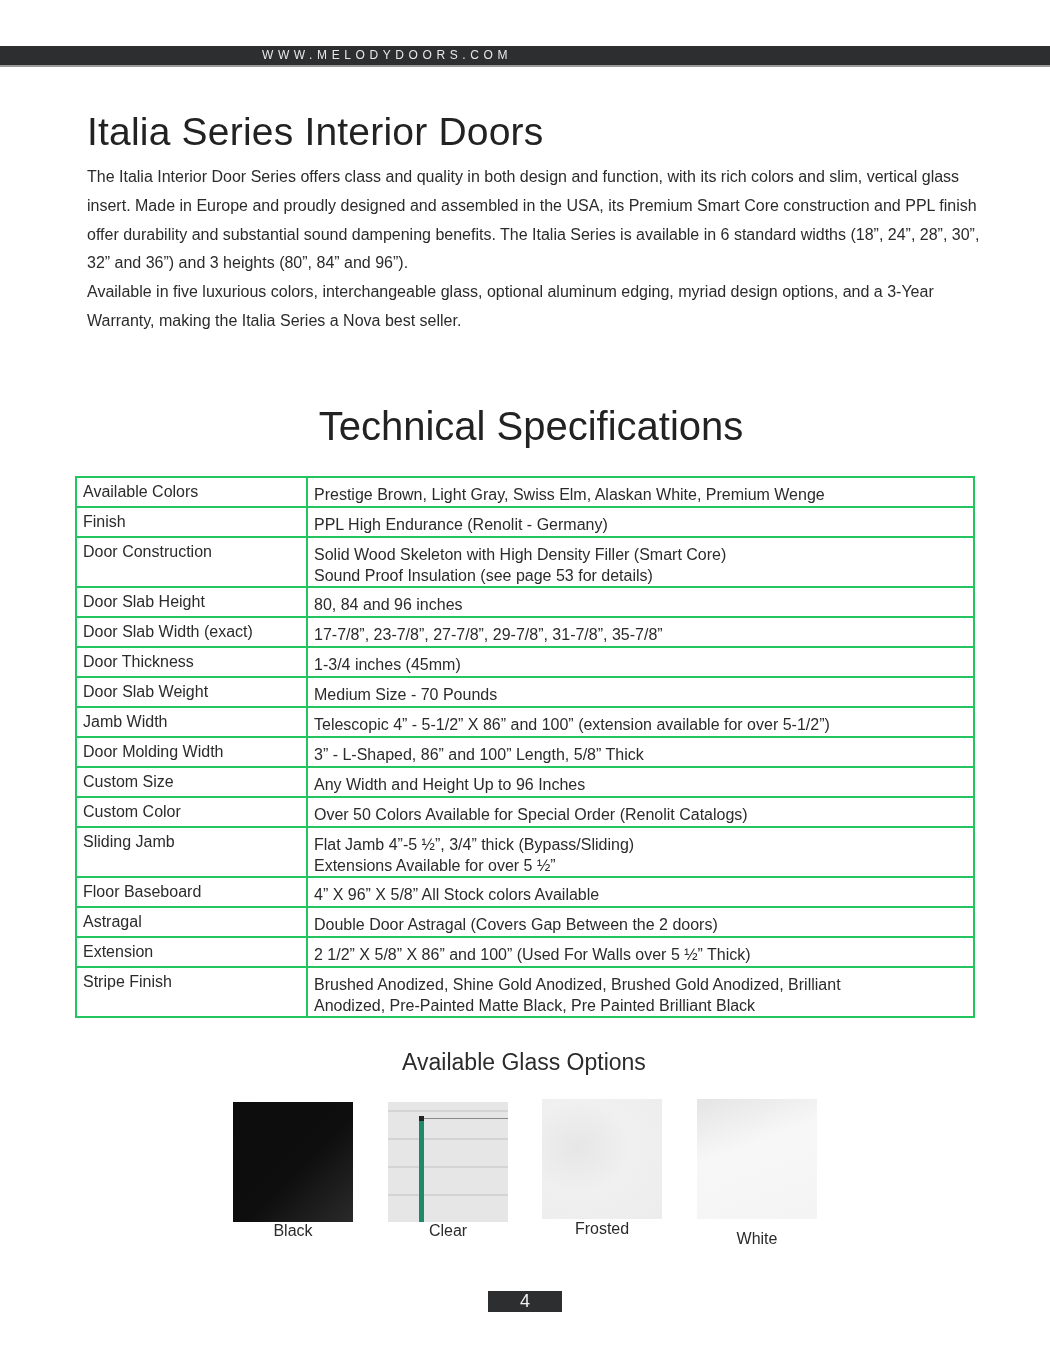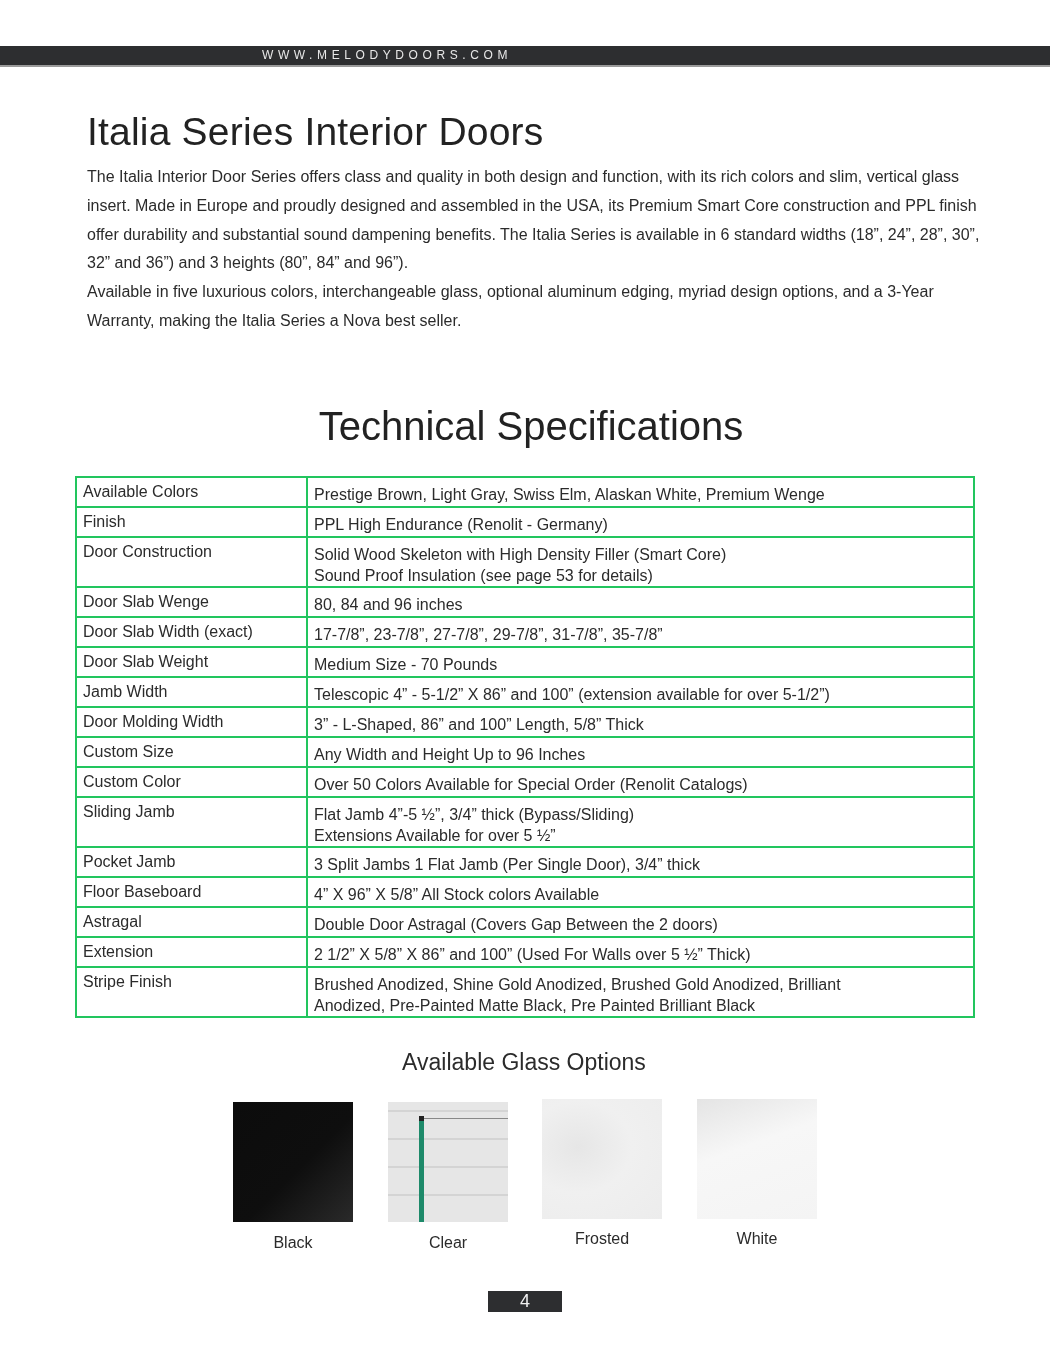--- a/index.html
+++ b/index.html
@@ -40,21 +40,21 @@
     table.specs td.value { padding-top: 6px; }
     table.specs tr.single td { height: 22px; }
     table.specs tr.double td { height: 42px; }
     .glass-heading {
       position: absolute; left: 0; width: 1048px; top: 1049px; margin: 0;
       text-align: center; font-size: 23px; font-weight: normal; color: #2b2b2b;
     }
     .swatch { position: absolute; width: 120px; }
     .swatch .img { width: 120px; height: 120px; }
     .swatch .cap {
-      text-align: center; font-size: 16px; color: #2b2b2b; margin-top: 12px;
+      text-align: center; font-size: 16px; color: #2b2b2b; margin-top: 0;
     }
     .sw-black .img { background: linear-gradient(135deg, #0c0c0c 0%, #0e0e0e 55%, #2a2a2a 100%); }
     .sw-clear .img {
       position: relative;
       background:
         repeating-linear-gradient(0deg, #e6e6e6 0px, #e6e6e6 26px, #d4d4d4 26px, #d4d4d4 28px),
         #e4e4e4;
     }
     .sw-clear .edge-v {
       position: absolute; left: 31px; top: 16px; width: 5px; height: 104px; background: #1e8a6a;
@@ -103,29 +103,35 @@
         </td>
       </tr>
       <tr class="double">
         <td class="label">Door Construction</td>
         <td class="value">
           <div>Solid Wood Skeleton with High Density Filler (Smart Core)</div>
           <div>Sound Proof Insulation (see page 53 for details)</div>
         </td>
       </tr>
       <tr class="single">
-        <td class="label">Door Slab Wenge</td>
+        <td class="label">Door Slab Height</td>
         <td class="value">
           <div>80, 84 and 96 inches</div>
         </td>
       </tr>
       <tr class="single">
         <td class="label">Door Slab Width (exact)</td>
         <td class="value">
           <div>17-7/8”, 23-7/8”, 27-7/8”, 29-7/8”, 31-7/8”, 35-7/8”</div>
+        </td>
+      </tr>
+      <tr class="single">
+        <td class="label">Door Thickness</td>
+        <td class="value">
+          <div>1-3/4 inches (45mm)</div>
         </td>
       </tr>
       <tr class="single">
         <td class="label">Door Slab Weight</td>
         <td class="value">
           <div>Medium Size - 70 Pounds</div>
         </td>
       </tr>
       <tr class="single">
         <td class="label">Jamb Width</td>
@@ -149,26 +155,20 @@
         <td class="label">Custom Color</td>
         <td class="value">
           <div>Over 50 Colors Available for Special Order (Renolit Catalogs)</div>
         </td>
       </tr>
       <tr class="double">
         <td class="label">Sliding Jamb</td>
         <td class="value">
           <div>Flat Jamb 4”-5 ½”, 3/4” thick (Bypass/Sliding)</div>
           <div>Extensions Available for over 5 ½”</div>
-        </td>
-      </tr>
-      <tr class="single">
-        <td class="label">Pocket Jamb</td>
-        <td class="value">
-          <div>3 Split Jambs 1 Flat Jamb (Per Single Door), 3/4” thick</div>
         </td>
       </tr>
       <tr class="single">
         <td class="label">Floor Baseboard</td>
         <td class="value">
           <div>4” X 96” X 5/8” All Stock colors Available</div>
         </td>
       </tr>
       <tr class="single">
         <td class="label">Astragal</td>
@@ -201,20 +201,20 @@
 <div class="swatch sw-clear" style="left:388px; top:1102px;">
   <div class="img">
     <div class="edge-h"></div>
     <div class="edge-v"></div>
     <div class="edge-cap"></div>
   </div>
   <div class="cap">Clear</div>
 </div>
 <div class="swatch sw-frosted" style="left:542px; top:1099px;">
   <div class="img"></div>
-  <div class="cap" style="margin-top:11px;">Frosted</div>
+  <div class="cap" style="margin-top:1px;">Frosted</div>
 </div>
 <div class="swatch sw-white" style="left:697px; top:1099px;">
   <div class="img"></div>
   <div class="cap" style="margin-top:11px;">White</div>
 </div>
 
 <div class="pagenum">4</div>
 
 </body></html>

